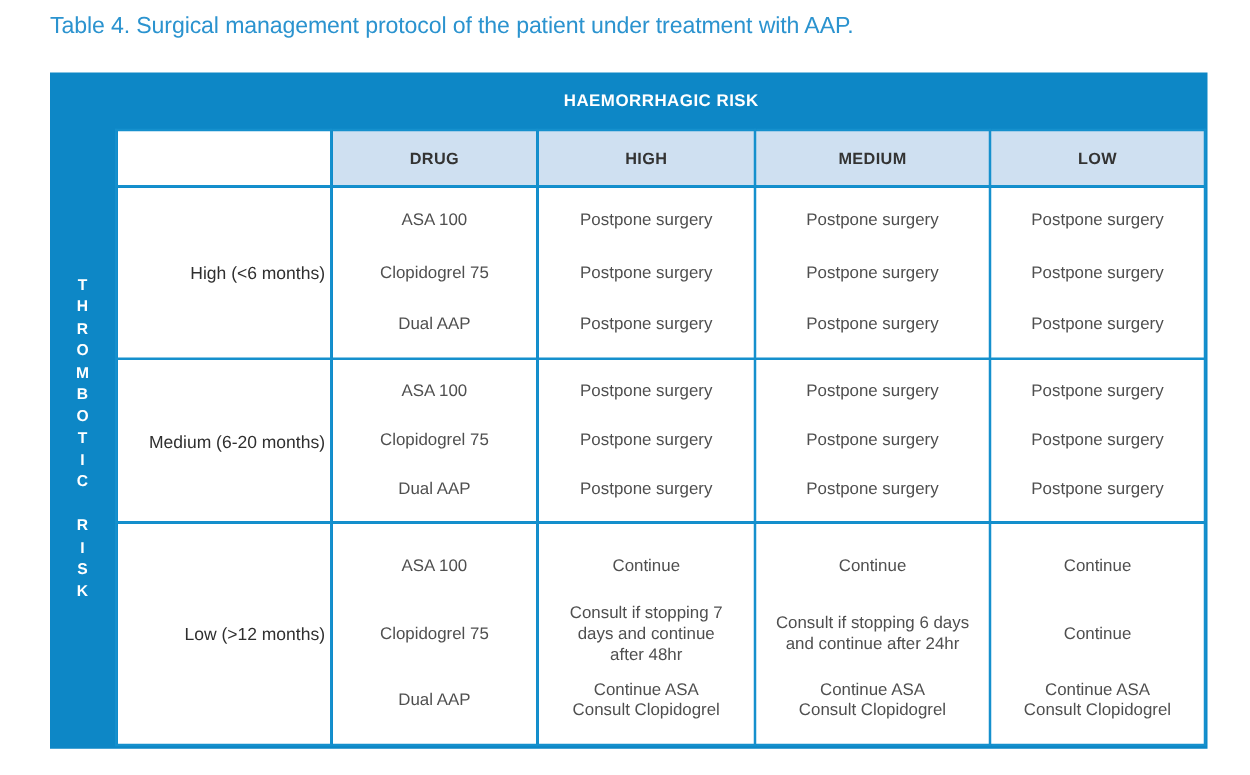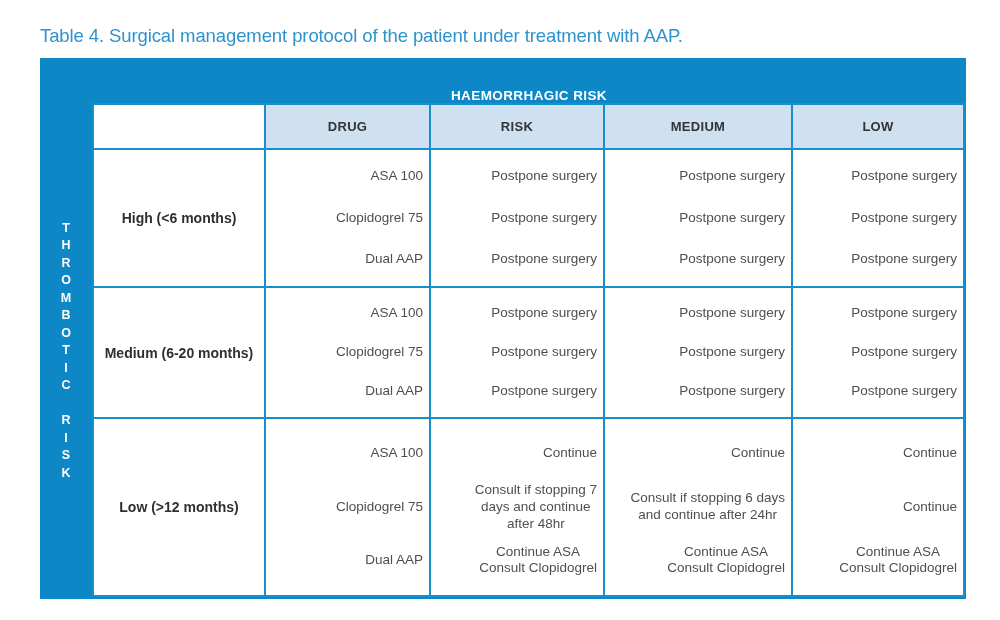--- a/index.html
+++ b/index.html
@@ -12,26 +12,26 @@
     --label-text:#2f2f2f;
     --cell-text:#4f4f4f;
     --page-bg:#ffffff;
   }
   *{box-sizing:border-box;margin:0;padding:0;}
   html,body{width:1000px;height:620px;background:var(--page-bg);
     font-family:"Liberation Sans","DejaVu Sans",sans-serif;}
   .page{position:relative;width:1000px;height:620px;overflow:hidden;}
 
   .caption{position:absolute;left:40px;top:9px;width:930px;
-    font-size:18.5px;letter-spacing:-0.1px;color:var(--title-text);margin-top:16px;}
+    font-size:18.5px;letter-spacing:-0.1px;color:var(--title-text);}
 
   .frame{position:absolute;left:40px;top:58px;width:926px;height:541px;
     background:var(--frame-blue);display:flex;flex-direction:column;}
 
-  .top-band{height:45px;margin-left:52px;display:flex;align-items:flex-end;justify-content:center;}
+  .top-band{height:45px;margin-left:52px;display:flex;align-items:center;justify-content:center;}
   .top-band-text{color:var(--band-text);font-weight:bold;font-size:13.5px;letter-spacing:0.4px;}
 
   .frame-body{flex:1;display:flex;min-height:0;}
   .left-band{width:52px;display:flex;align-items:center;justify-content:center;}
   .left-band-text{display:block;white-space:pre-line;text-align:center;
     color:var(--band-text);font-weight:bold;font-size:12.5px;line-height:17.5px;}
 
   .table-wrap{flex:1;padding:0 2px 2px 0;min-width:0;}
   table{width:100%;height:100%;border-collapse:collapse;table-layout:fixed;}
   td,th{border:2px solid var(--cell-border);background:#ffffff;vertical-align:middle;
@@ -39,23 +39,23 @@
 
   tr.hdr{height:45px;}
   th.col-header{background:var(--header-cell-bg);color:var(--col-header-text);
     font-weight:bold;font-size:13px;letter-spacing:0.3px;}
   td.corner{background:#ffffff;}
 
   tr.r1{height:136px;}
   tr.r2{height:130px;}
   tr.r3{height:176px;}
 
-  td.row-label{font-weight:bold;font-size:14px;color:var(--label-text);padding:0 4px;}
-
-  .cell-stack{display:flex;flex-direction:column;margin:0 auto;width:100%;padding:0 6px;align-items:flex-end;}
+  td.row-label{font-weight:normal;font-size:14px;color:var(--label-text);padding:0 4px;text-align:right;}
+
+  .cell-stack{display:flex;flex-direction:column;margin:0 auto;width:100%;padding:0 6px;}
   tr.r1 .cell-stack{height:124px;}
   tr.r2 .cell-stack{height:118px;}
   tr.r3 .cell-stack{height:160px;}
   .slot{flex:1;display:flex;align-items:center;justify-content:center;
     font-size:13.5px;line-height:1.25;color:var(--cell-text);
     white-space:pre-line;text-align:center;}
 </style>
 </head>
 <body>
 
@@ -96,21 +96,21 @@
               <col style="width:165px">
               <col style="width:174px">
             <col style="width:188px">
               <col style="width:172px">
           </colgroup>
 
           <tbody>
               <tr class="hdr">
             <td class="corner"></td>
             <th class="col-header">DRUG</th>
-            <th class="col-header">RISK</th>
+            <th class="col-header">HIGH</th>
             <th class="col-header">MEDIUM</th>
             <th class="col-header">LOW</th>
           </tr>
 
           <tr class="r1">
             <td class="row-label">High (&lt;6 months)</td>
             <td>
               <div class="cell-stack">
                 <div class="slot">ASA 100</div>
                 <div class="slot">Clopidogrel 75</div>

